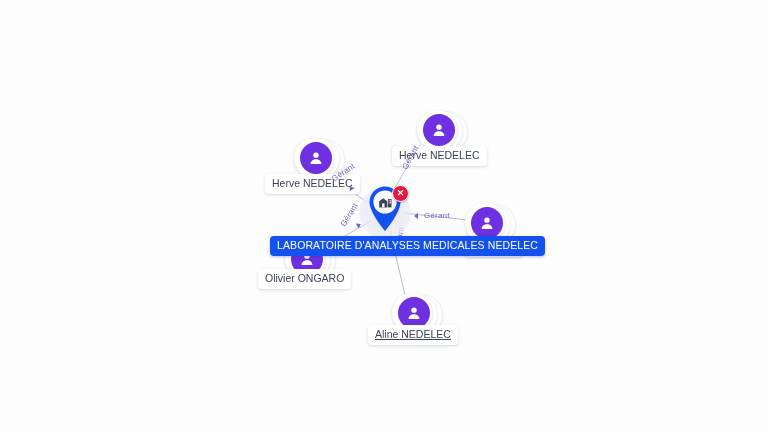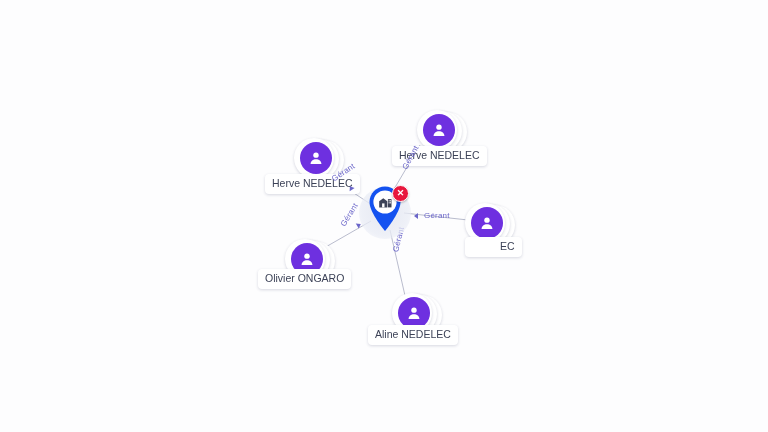--- a/index.html
+++ b/index.html
@@ -211,21 +211,21 @@
     <div class="stack-card c2"></div>
     <div class="stack-card c1">
       <div class="avatar-disc">
         <svg width="18" height="18" viewBox="0 0 24 24" fill="#ffffff">
             <circle cx="12" cy="8.2" r="3.6"></circle>
             <path d="M4.8 20c0-4.1 3.3-6.4 7.2-6.4s7.2 2.3 7.2 6.4z"></path>
           </svg>
       </div>
     </div>
   </div>
-  <div class="node-label" style="left:368px; top:325px;">Aline NEDELEC</div>
+  <div class="node-label" style="left:368px; top:325px;text-decoration:underline;">Aline NEDELEC</div>
 
   <div class="edge-label" style="left:333px; top:176px; transform: rotate(-34deg); transform-origin: left center;">Gérant</div>
   <div class="edge-arrow" style="left:349px; top:185px; transform: rotate(56deg);"></div>
 
   <div class="edge-label" style="left:405px; top:165px; transform: rotate(-62deg); transform-origin: left center;">Gérant</div>
   <div class="edge-arrow" style="left:393px; top:193px; transform: rotate(28deg);"></div>
 
   <div class="edge-label" style="left:424px; top:212px;">Gérant</div>
   <div class="edge-arrow" style="left:414px; top:213px;"></div>
 
@@ -245,14 +245,15 @@
         <rect x="22.7" y="15.2" width="0.9" height="1.2" fill="#ffffff"></rect>
         <rect x="24.0" y="15.2" width="0.9" height="1.2" fill="#ffffff"></rect>
         <rect x="22.7" y="17.2" width="0.9" height="1.2" fill="#ffffff"></rect>
         <rect x="24.0" y="17.2" width="0.9" height="1.2" fill="#ffffff"></rect>
         <rect x="16.1" y="18.4" width="2.4" height="4.0" fill="#ffffff"></rect>
       </g>
     </svg>
     <div class="pin-badge">✕</div>
   </div>
 
+  <div class="node-label selected" style="left:270px; top:236px;">LABORATOIRE D'ANALYSES MEDICALES NEDELEC</div>
 
 </div>
 
 </body></html>

